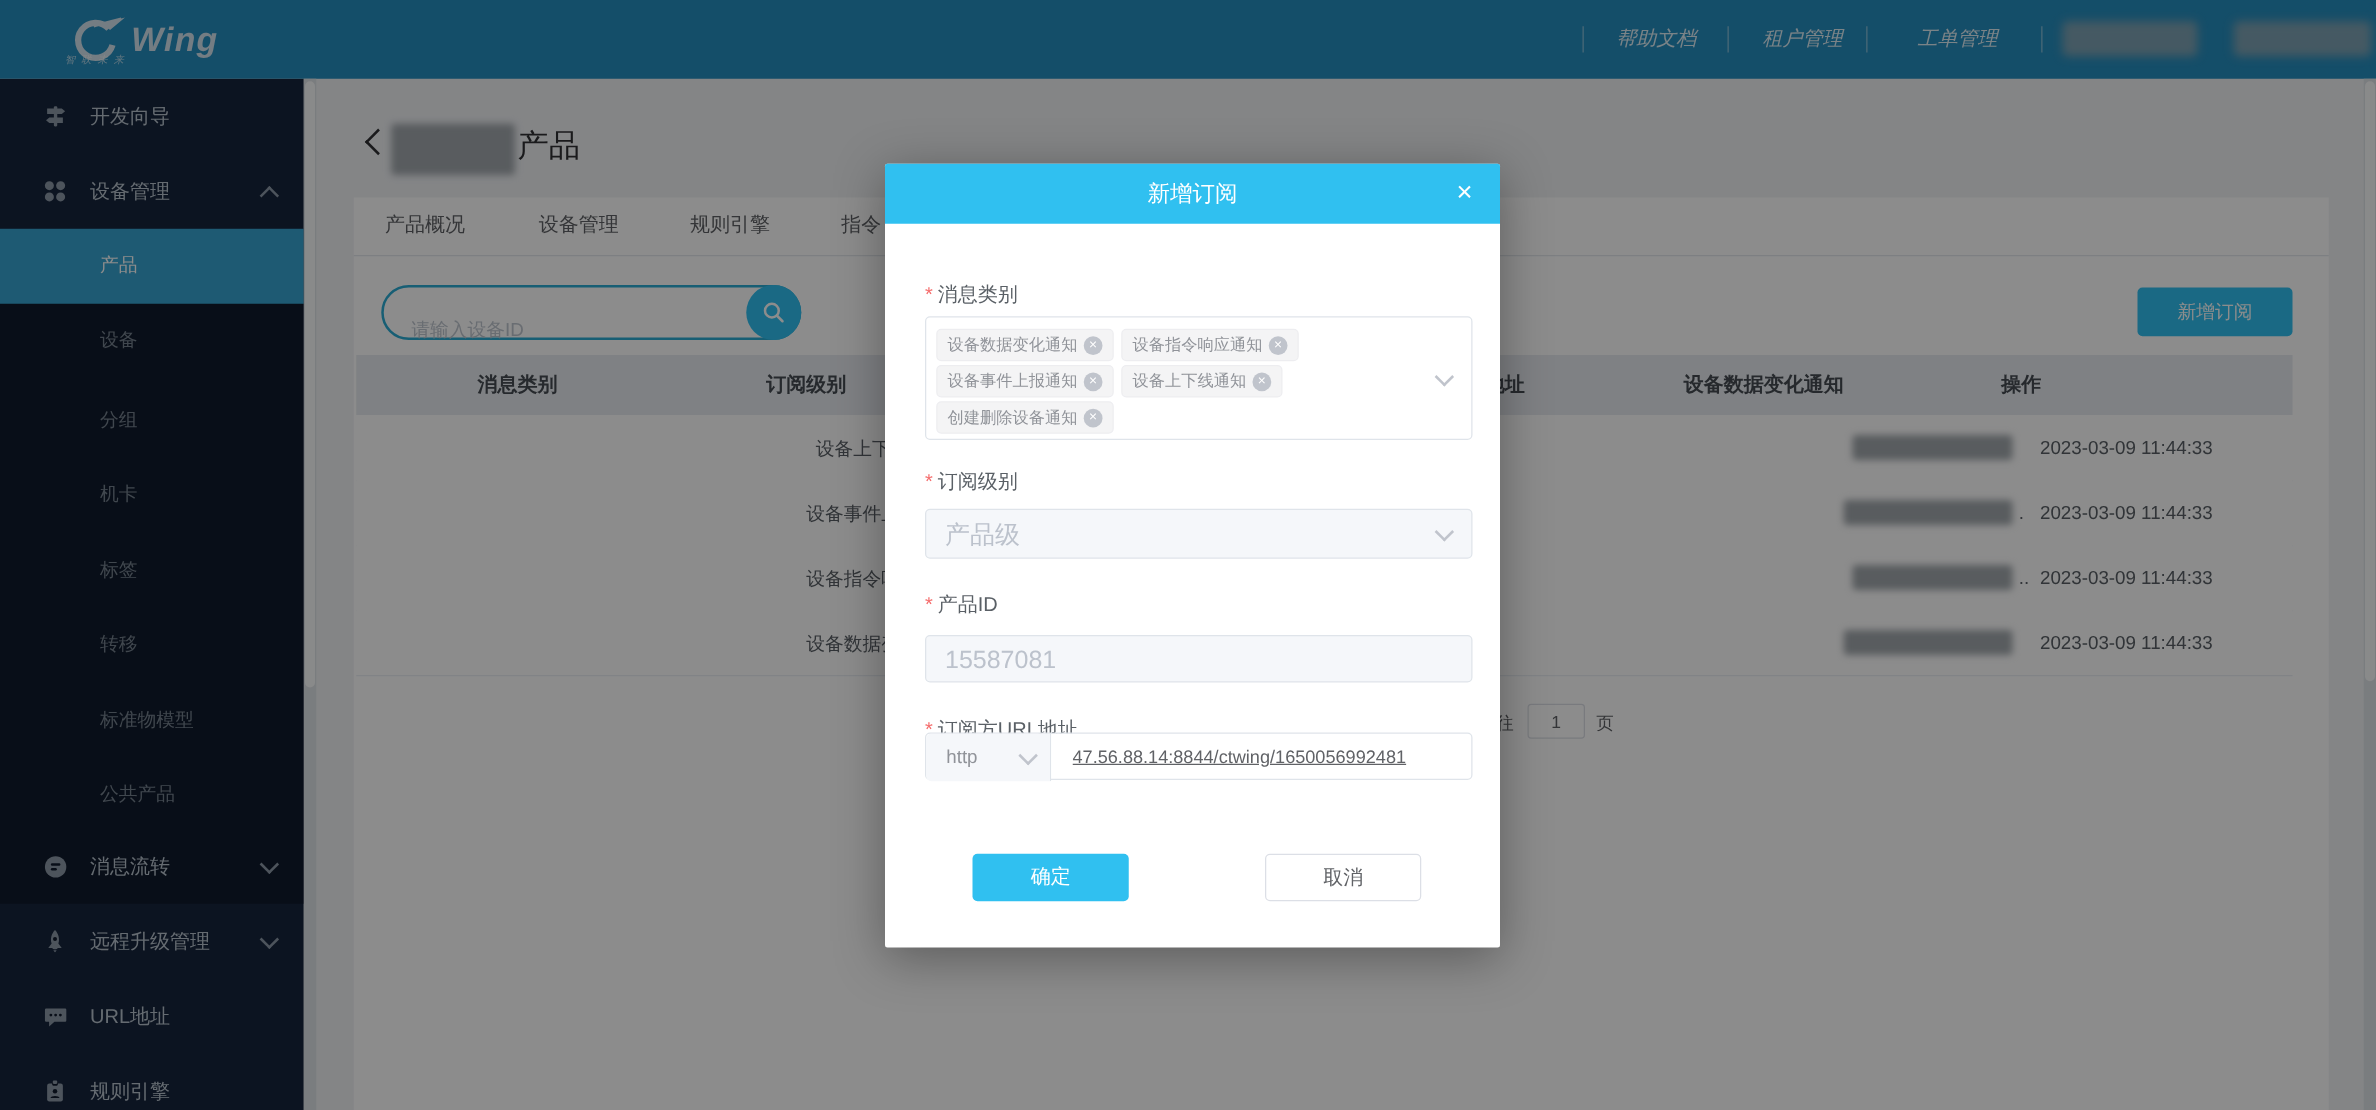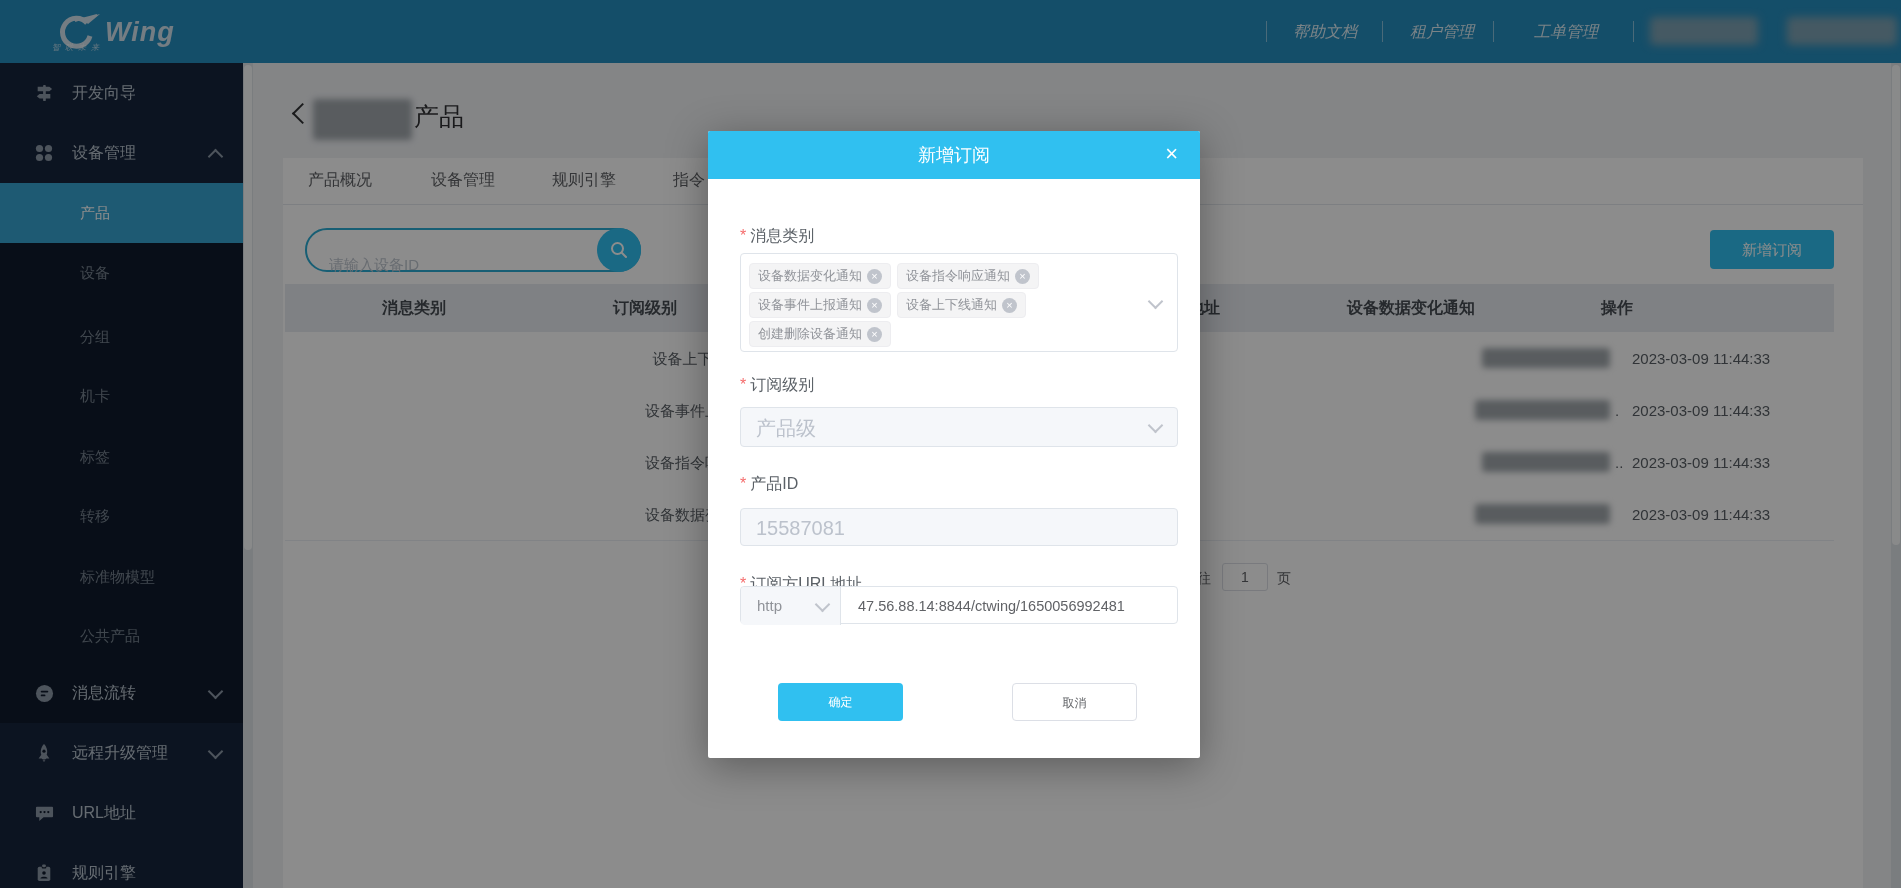--- a/index.html
+++ b/index.html
@@ -62,22 +62,22 @@
   .req{color:#f56c6c;margin-right:4px;}
   .fbox{position:absolute;left:32px;width:438px;box-sizing:border-box;border:1px solid #dfe4ea;border-radius:4px;background:#fff;}
   .fbox.disabled{background:#f5f7fa;}
   .ph-text{color:#bcc2cc;font-size:20px;line-height:38px;padding-left:15px;}
   .fchev{position:absolute;right:16px;top:50%;width:9px;height:9px;margin-top:-7px;border-right:2px solid #c0c4cc;border-bottom:2px solid #c0c4cc;transform:rotate(45deg);}
   .tagrow{position:absolute;left:8px;display:flex;gap:6px;}
   .tag{display:inline-flex;align-items:center;gap:5px;height:24px;padding:0 8px;background:#f4f4f5;border:1px solid #ededf0;border-radius:4px;font-size:13px;color:#909399;}
   .tag-x{width:15px;height:15px;border-radius:50%;background:#c0c4cc;color:#fff;font-size:11px;line-height:15px;text-align:center;cursor:pointer;}
   .url-prepend{position:absolute;left:0;top:0;width:100px;height:38px;background:#f5f7fa;border-right:1px solid #dfe4ea;border-radius:4px 0 0 4px;color:#909399;font-size:15px;line-height:38px;padding-left:16px;box-sizing:border-box;}
   .url-prepend .fchev{right:12px;}
-  .url-input{position:absolute;left:100px;top:0;width:336px;height:38px;border:none;outline:none;font-size:14.5px;color:#606266;padding:0 0 0 17px;background:transparent;}
-  .btn{position:absolute;width:125px;height:38px;border-radius:4px;font-size:12px;text-align:center;line-height:38px;cursor:pointer;}
+  .url-input{position:absolute;left:100px;top:0;width:336px;height:38px;border:none;outline:none;font-size:14.5px;color:#606266;padding:0 0 0 17px;background:transparent;text-decoration:underline;}
+  .btn{position:absolute;width:125px;height:38px;border-radius:4px;font-size:16px;text-align:center;line-height:38px;cursor:pointer;}
   .btn.primary{background:#30c0f0;color:#fff;}
   .btn.plain{background:#fff;color:#606266;border:1px solid #dcdfe6;box-sizing:border-box;}
 </style>
 </head>
 <body>
 
 <div id="app">
 
   <div class="abs topbar">
     <div class="abs logo">

